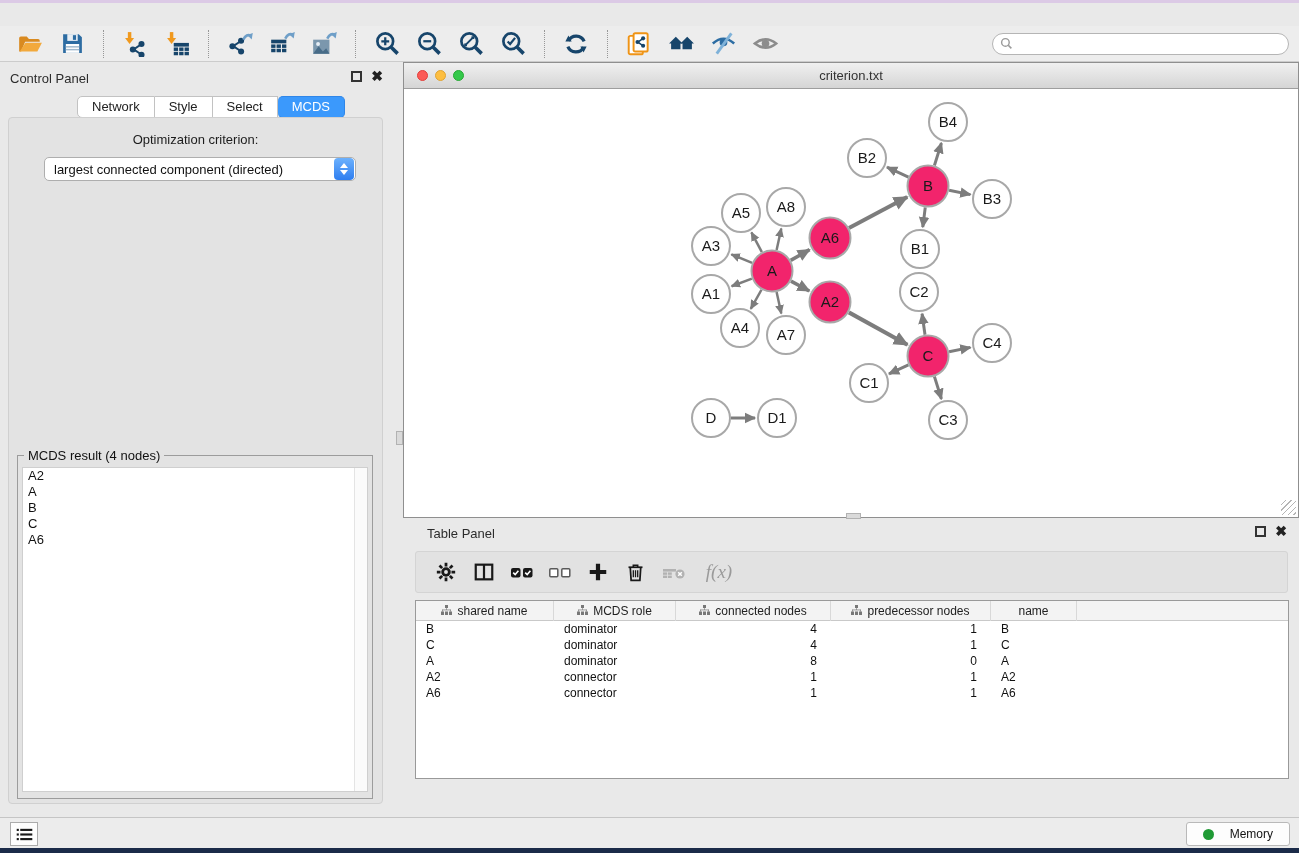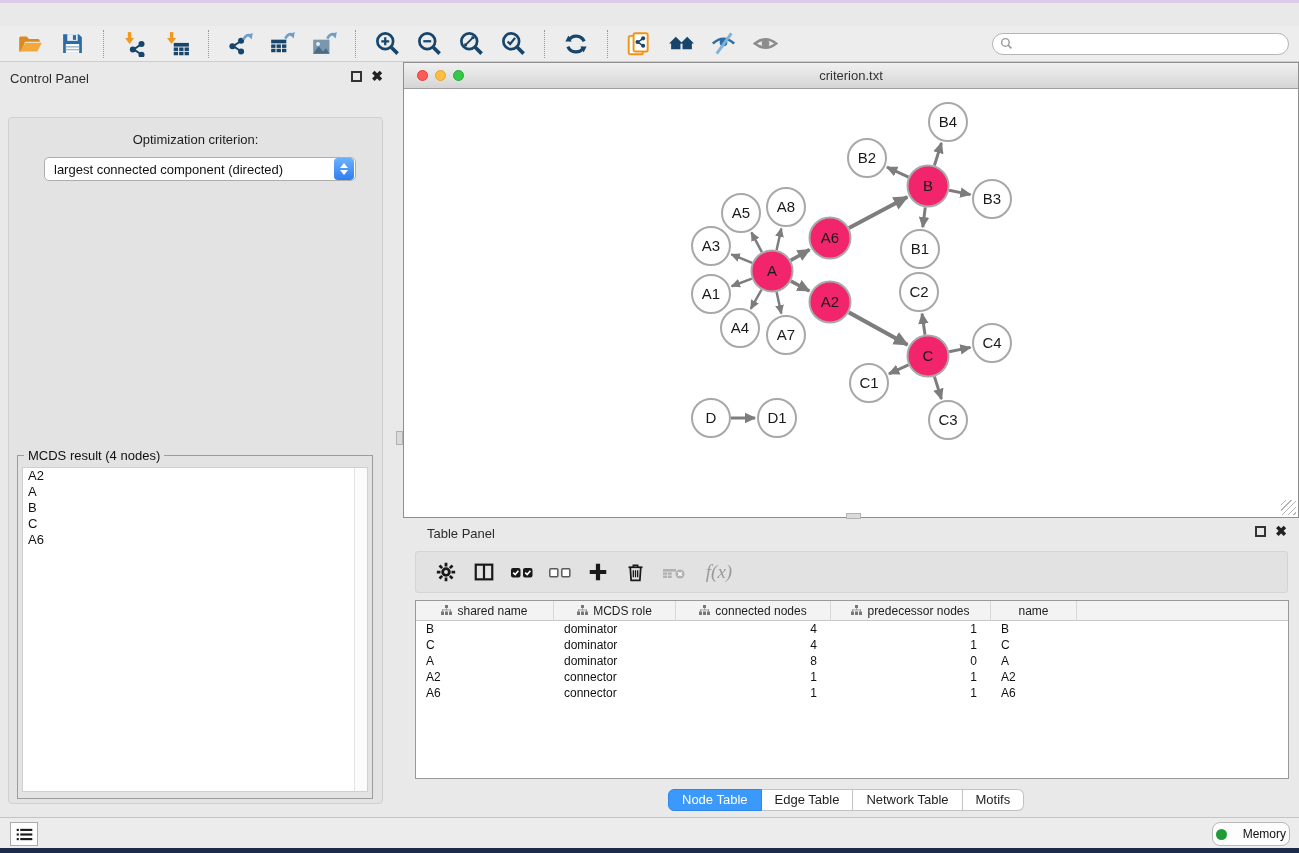--- a/index.html
+++ b/index.html
@@ -77,21 +77,21 @@
   .nt-cell.num{text-align:right;padding-right:14px}
   .tp-tabs{position:absolute;left:265px;top:269px}
   .tp-tabs .seg-tab{padding:0 13px;border-radius:0}
   .tp-tabs .seg-tab:first-child{border-radius:6px 0 0 6px}
   .tp-tabs .seg-tab:last-child{border-radius:0 6px 6px 0}
   .tp-tabs .seg-tab.active{border-radius:6px 0 0 6px;background:#3b99fc;color:#fff}
 
   
   .statusbar{position:absolute;left:0;top:817px;right:0;height:31px;background:#ececec;border-top:1px solid #c5c5c5}
   .list-btn{position:absolute;left:10px;top:4px;width:28px;height:24px;background:#fdfdfd;border:1px solid #ababab;display:flex;align-items:center;justify-content:center}
-  .memory-btn{position:absolute;right:9px;top:4px;height:24px;background:#fdfdfd;border:1px solid #b9b9b9;border-radius:8px;display:flex;align-items:center;gap:16px;padding:0 3px;font-size:12px;color:#111}
+  .memory-btn{position:absolute;right:9px;top:4px;height:24px;background:#fdfdfd;border:1px solid #b9b9b9;border-radius:3px;display:flex;align-items:center;gap:16px;padding:0 16px;font-size:12px;color:#111}
   .mem-dot{width:11px;height:11px;border-radius:50%;background:#1f9a35}
 </style>
 </head>
 <body>
 
 <div class="screen">
   <div class="top-strip"></div>
 
 
   <div class="toolbar">
@@ -257,20 +257,26 @@
       <input placeholder="" style="">
     </span>
   </div>
 
   <div class="control-panel">
     <div class="cp-title">Control Panel</div>
     <div class="pane-btns">
       <span class="float-glyph"></span>
       <span class="close-glyph">✖</span>
     </div>
+    <div class="seg-tabs cp-tabs" id="cp-tabs">
+        <span class="seg-tab">Network</span>
+        <span class="seg-tab">Style</span>
+        <span class="seg-tab">Select</span>
+        <span class="seg-tab active">MCDS</span>
+      </div>
     <div class="cp-body">
       <div class="opt-label">Optimization criterion:</div>
       <div class="dropdown">
         <span class="dd-text">largest connected component (directed)</span>
         <span class="dd-stepper">
             <span class="tri-up"></span>
             <span class="tri-dn"></span>
           </span>
       </div>
       <div class="mcds-box">
@@ -573,26 +579,20 @@
           </div>
           <div class="nt-row">
             <div class="nt-cell" style="width: 138px;">A6</div>
             <div class="nt-cell" style="width: 122px;">connector</div>
             <div class="nt-cell num" style="width: 155px;">1</div>
             <div class="nt-cell num" style="width: 160px;">1</div>
             <div class="nt-cell" style="width: 86px;">A6</div>
           </div>
         </div>
     </div>
-    <div class="seg-tabs tp-tabs" id="tp-tabs">
-        <span class="seg-tab active">Node Table</span>
-        <span class="seg-tab">Edge Table</span>
-        <span class="seg-tab">Network Table</span>
-        <span class="seg-tab">Motifs</span>
-      </div>
   </div>
 
   <div class="statusbar">
     <span class="list-btn">
       <svg width="17" height="15" viewBox="0 0 24 20">
           <g fill="#191919">
             <rect x="1" y="2" width="3" height="3"></rect>
             <rect x="6" y="2" width="17" height="3"></rect>
             <rect x="1" y="8.5" width="3" height="3"></rect>
             <rect x="6" y="8.5" width="17" height="3"></rect>

